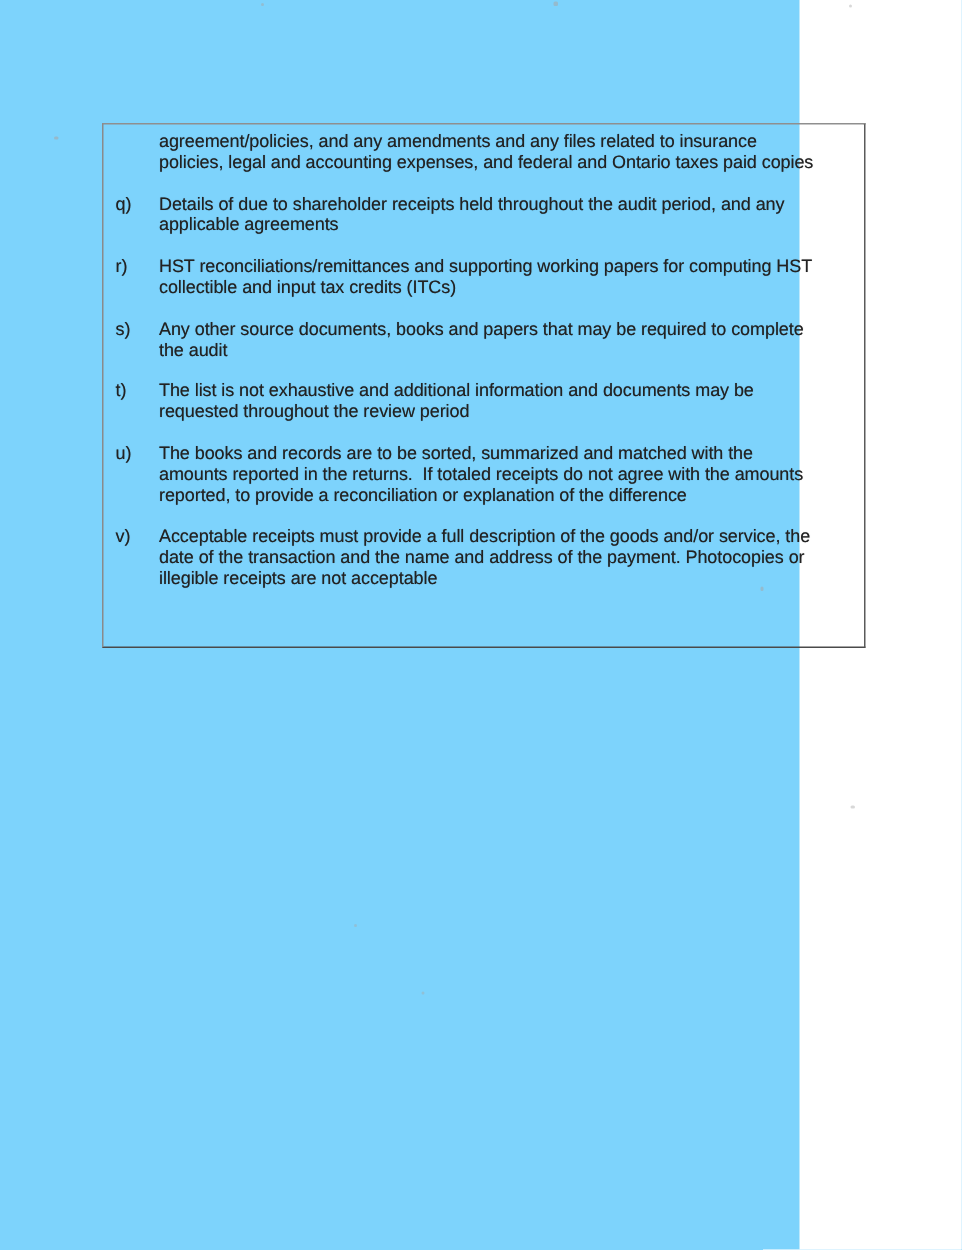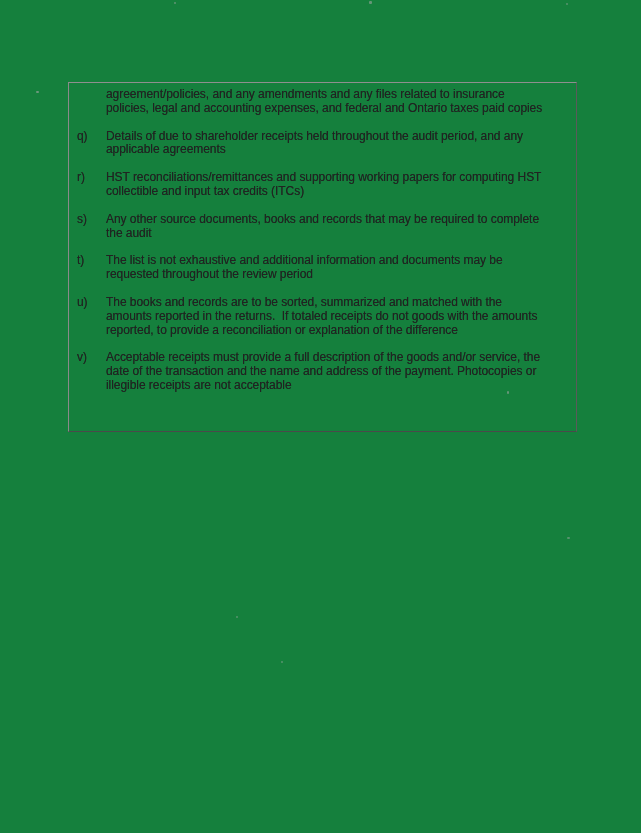--- a/index.html
+++ b/index.html
@@ -6,23 +6,23 @@
   html, body {
     width: 641px;
     height: 833px;
     background: #ffffff;
     font-family: "Liberation Sans", "DejaVu Sans", sans-serif;
     position: relative;
     overflow: hidden;
   }
   .page {
     position: relative;
-    width: 641px;
+    width: 533px;
     height: 833px;
-    background: #15803d;
+    background: #7dd3fc;
     padding-left: 20px;
   }
   .doc-box {
     position: absolute;
     left: 68px;
     top: 82px;
     width: 509px;
     min-height: 348px;
     border-top: 1px solid #8f8f8f;
     border-left: 1px solid #8a8a8a;
@@ -86,34 +86,34 @@
     </div>
 
     <div class="para">
       <span class="item-label">r)</span>
       <div class="item-text">HST reconciliations/remittances and supporting working papers for computing HST
 collectible and input tax credits (ITCs)</div>
     </div>
 
     <div class="para">
       <span class="item-label">s)</span>
-      <div class="item-text">Any other source documents, books and records that may be required to complete
+      <div class="item-text">Any other source documents, books and papers that may be required to complete
 the audit</div>
     </div>
 
     <div class="para">
       <span class="item-label">t)</span>
       <div class="item-text">The list is not exhaustive and additional information and documents may be
 requested throughout the review period</div>
     </div>
 
     <div class="para">
       <span class="item-label">u)</span>
       <div class="item-text">The books and records are to be sorted, summarized and matched with the
-amounts reported in the returns.  If totaled receipts do not goods with the amounts
+amounts reported in the returns.  If totaled receipts do not agree with the amounts
 reported, to provide a reconciliation or explanation of the difference</div>
     </div>
 
     <div class="para">
       <span class="item-label">v)</span>
       <div class="item-text">Acceptable receipts must provide a full description of the goods and/or service, the
 date of the transaction and the name and address of the payment. Photocopies or
 illegible receipts are not acceptable</div>
     </div>
 

